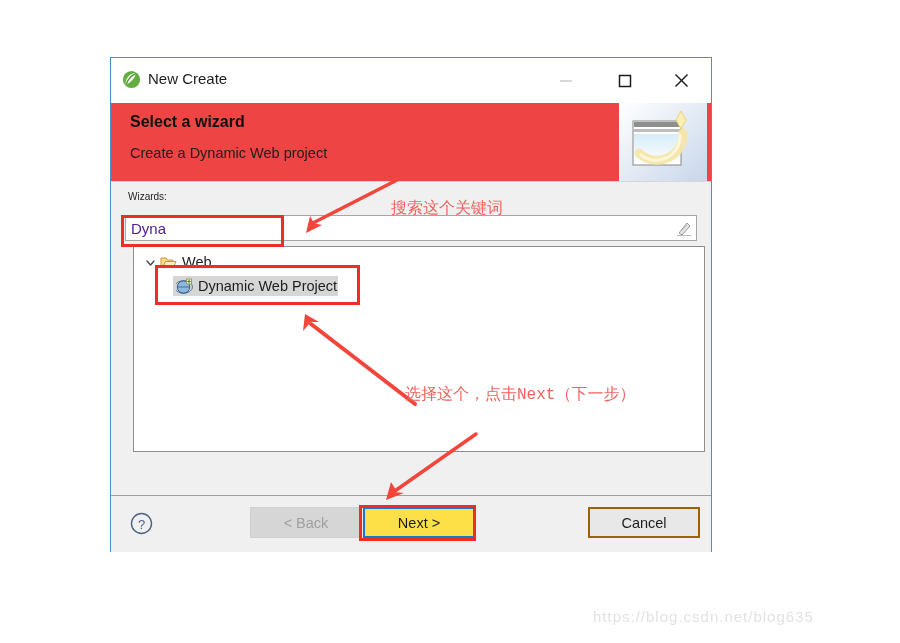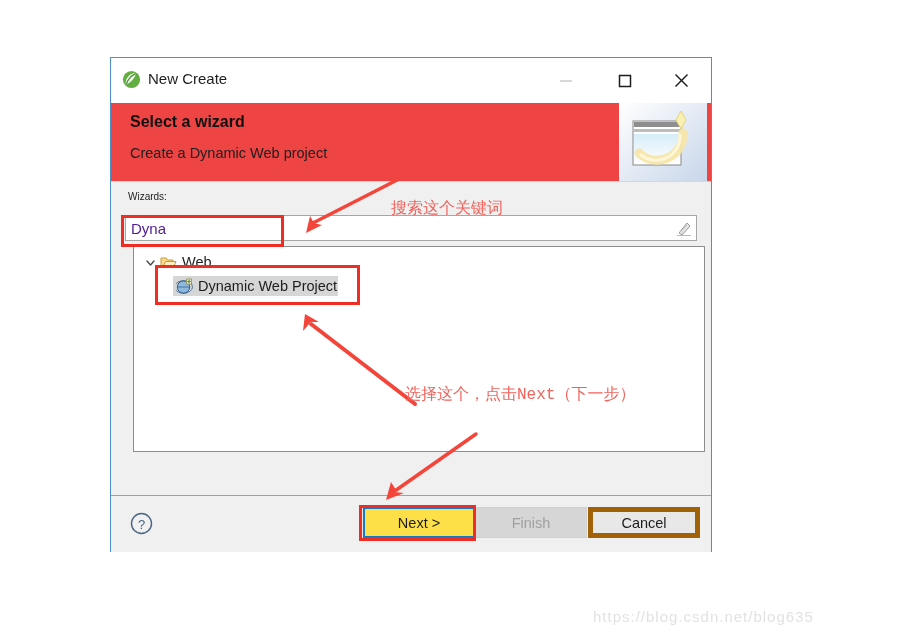--- a/index.html
+++ b/index.html
@@ -208,21 +208,21 @@
     border: 1px solid #c4c4c4;
     color: #1d1d1d;
     box-sizing: border-box;
     padding: 0;
     cursor: default;
   }
   .dlgbtn.disabled { color: #a0a0a0; border-color: #d0d0d0; }
   #btn-back   { left: 139px; }
   #btn-next   { left: 252px; background: #fde047; border: 2px solid #1779c4; }
   #btn-finish { left: 364px; }
-  #btn-cancel { left: 477px; background: #e8e8e8; border: 5px solid #a16207; }
+  #btn-cancel { left: 477px; background: #e8e8e8; border: 2px solid #a16207; }
 
   
   .redbox {
     position: absolute;
     border: 3px solid #ee2e24;
     box-sizing: border-box;
     pointer-events: none;
   }
   #redbox-search  { left: 121px; top: 215px; width: 163px; height: 32px; }
   #redbox-tree    { left: 155px; top: 265px; width: 205px; height: 40px; }
@@ -360,22 +360,22 @@
     </div>
   </div>
 
   <div id="buttonbar">
     <span id="help-icon">
       <svg width="23" height="23" viewBox="0 0 23 23">
         <circle cx="11.5" cy="11.5" r="10" fill="none" stroke="#4b6584" stroke-width="1.4"></circle>
         <text x="11.5" y="16.5" font-family="Liberation Sans, sans-serif" font-size="13" fill="#4b6584" text-anchor="middle">?</text>
       </svg>
     </span>
+    <button class="dlgbtn disabled" id="btn-back">&lt; Back</button>
     <button class="dlgbtn" id="btn-next">Next &gt;</button>
-    <button class="dlgbtn disabled" id="btn-finish">Finish</button>
     <button class="dlgbtn" id="btn-cancel">Cancel</button>
   </div>
 </div>
 
 <div class="redbox" id="redbox-search"></div>
 <div class="redbox" id="redbox-tree"></div>
 <div class="redbox" id="redbox-next"></div>
 
 <svg class="arrow-svg" id="arrow-1" width="112" height="60" viewBox="0 0 112 60">
   <path d="M108 2 L24 45 L33 47 L17 55 L21 38 L25 45 Z" fill="#f4453a"></path>

